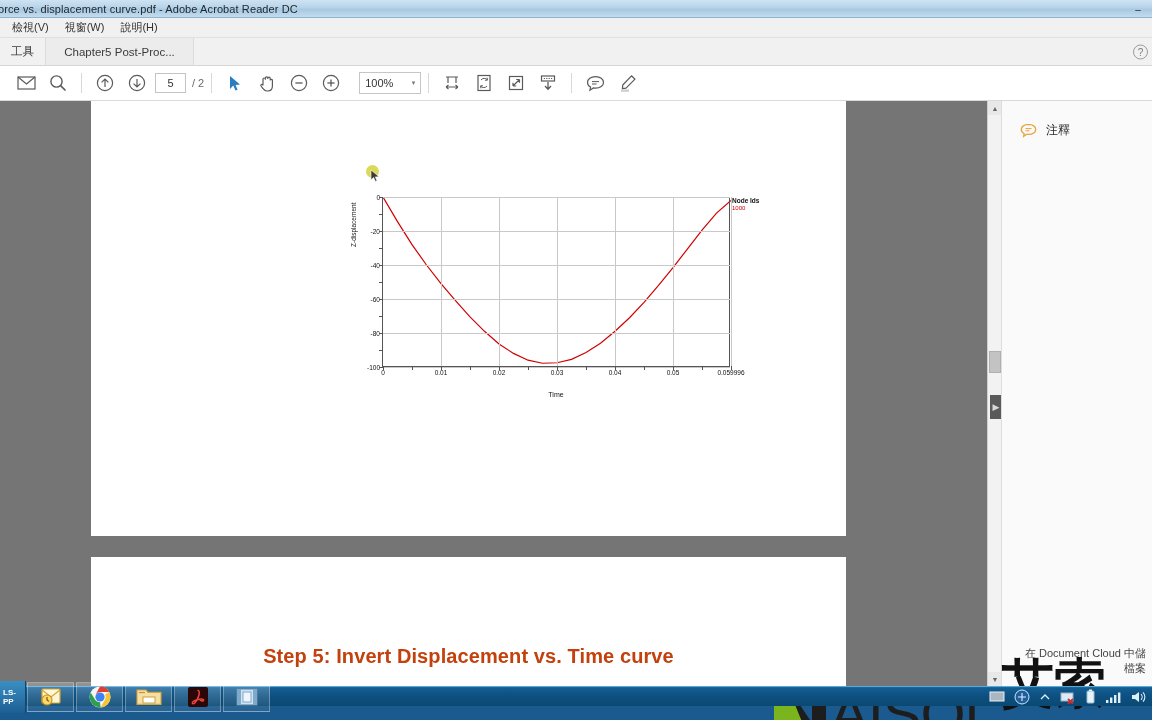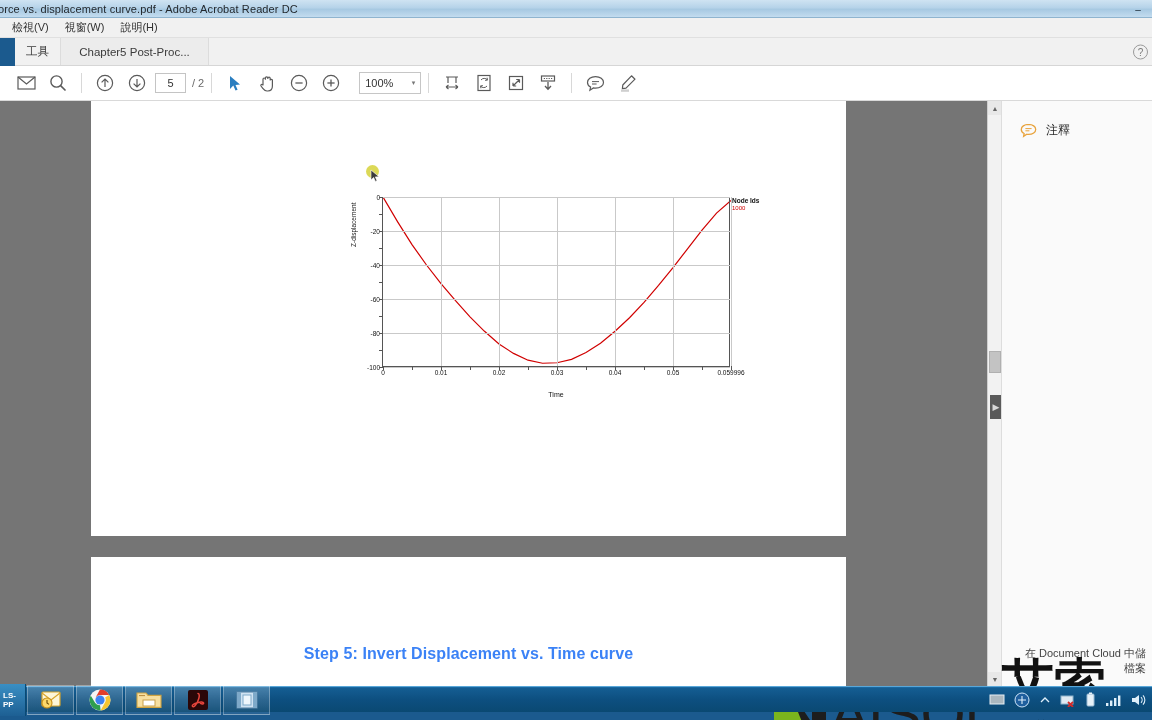--- a/index.html
+++ b/index.html
@@ -29,21 +29,21 @@
   
   .menubar{
     height:20px; background:#f1f1f1; border-bottom:1px solid #e0e0e0;
     display:flex; align-items:center; padding-left:4px;
   }
   .menu-item{ font-size:11px; color:#333; padding:2px 8px; white-space:nowrap; }
 
   
   .tabbar{
     height:28px; background:#f1f1f1; display:flex; align-items:stretch;
-    border-bottom:1px solid #d6d6d6; position:relative;margin-left:15px;
+    border-bottom:1px solid #d6d6d6; position:relative;
   }
   .tab{
     display:flex; align-items:center; justify-content:center;
     font-size:11.5px; color:#3b3b3b; position:relative;
     border-right:1px solid #dcdcdc; background:#ececec;
   }
   .tab.tools{ width:46px; background:#f1f1f1; border-right:1px solid #dcdcdc; }
   .tab.doc1{ width:148px; }
   .tab.doc2{ width:140px; background:#ffffff; border-bottom:1px solid #ffffff; }
   .tab-close{ position:absolute; right:8px; top:50%; transform:translateY(-50%);
@@ -184,37 +184,37 @@
 
   
   .hl-dot{
     position:absolute; left:22px; top:-14px; width:13px; height:13px;
     border-radius:50%; background:#d6d23a; opacity:.85;
   }
 
   
   .step-heading{
     position:absolute; left:0; right:0; top:88px; text-align:center;
-    font-size:16px; font-weight:bold; color:#3b82f6; letter-spacing:.1px;
+    font-size:20px; font-weight:bold; color:#c2410c; letter-spacing:.1px;
   }
 
   
   .watermark{
     position:absolute; left:772px; top:652px; display:flex; align-items:center;
     pointer-events:none;
   }
   .wm-n{ width:56px; height:62px; position:relative; }
   .wm-text{ font-size:58px; font-weight:400; color:#1d1d1d; letter-spacing:-1px;
             line-height:62px; margin-left:2px; font-family:"Liberation Sans",sans-serif;}
   .wm-cn{ font-size:52px; font-weight:bold; color:#111; line-height:62px; margin-left:6px;
           font-family:"DejaVu Sans", sans-serif;}
 
   
   .taskbar{
-    position:absolute; left:0; bottom:8px; width:100%; height:26px;
+    position:absolute; left:0; bottom:14px; width:100%; height:20px;
     background:linear-gradient(to bottom,#1b6ea8 0%,#145d92 6%,#0d4f80 50%,#0a4972 100%);
     border-top:1px solid #5aa7d8; display:flex; align-items:center;
   }
   .tb-start{
     width:26px; height:32px; margin-left:0px;
     background:linear-gradient(to bottom,#3a8fc4,#1d5f93);
     display:flex; align-items:center; justify-content:center;
     font-size:8px; color:#fff; font-weight:bold; line-height:8px; text-align:center;
     border-right:1px solid #0a4a75;
   }

